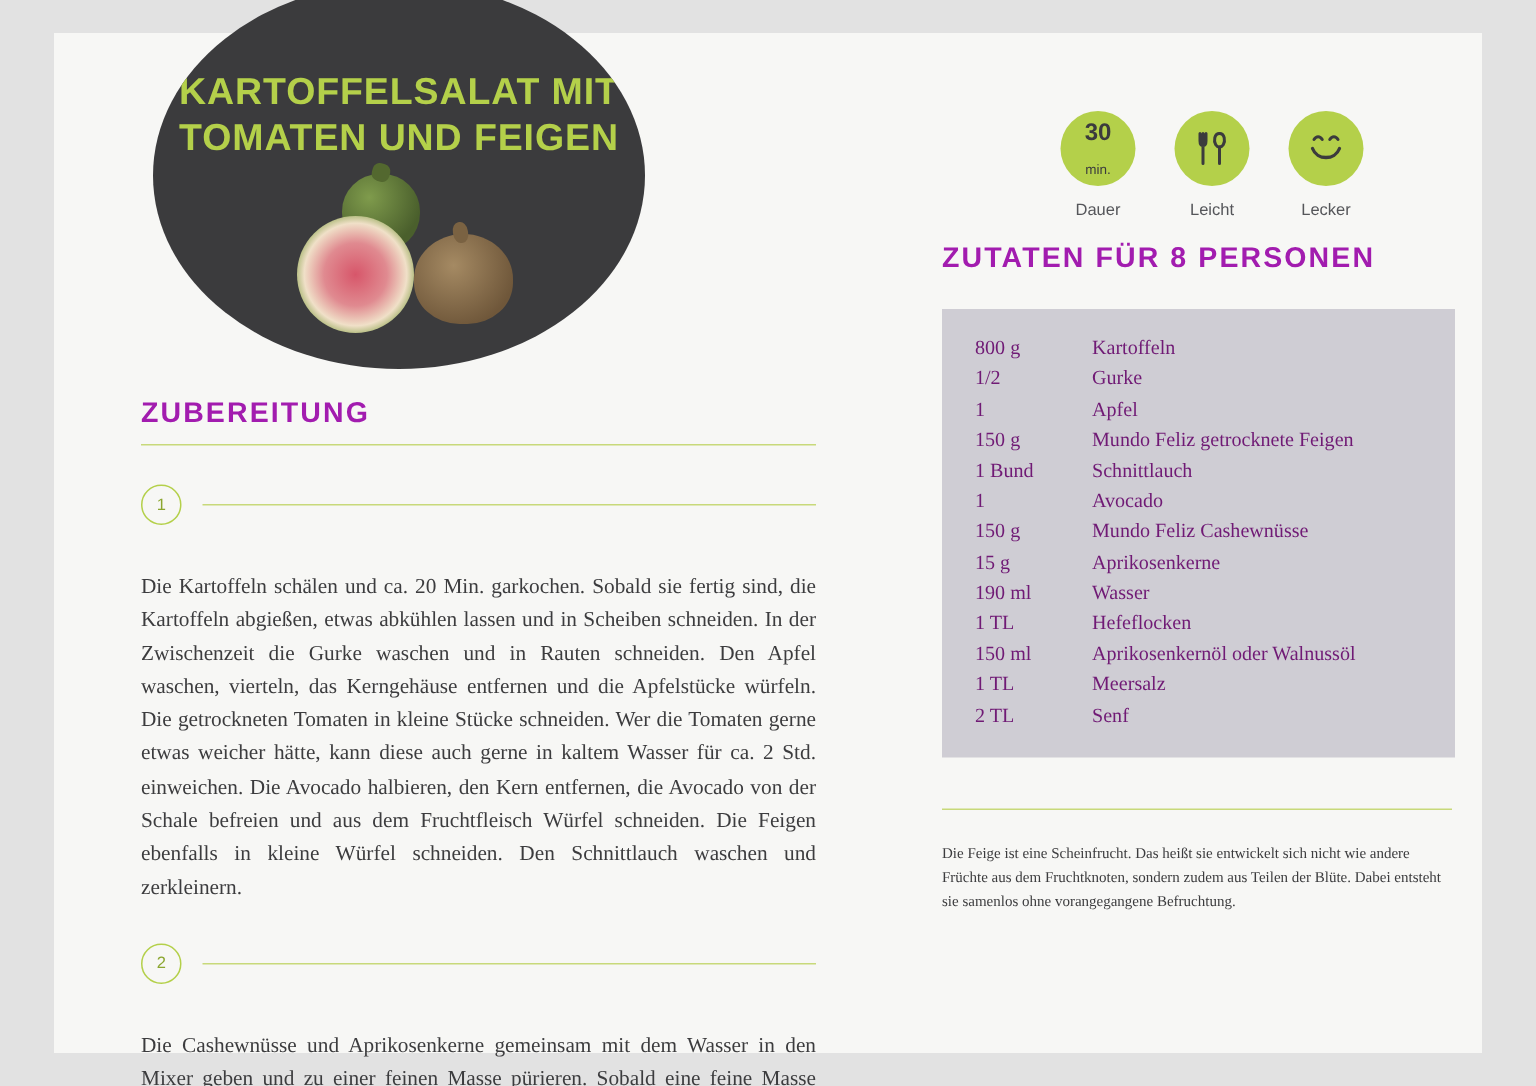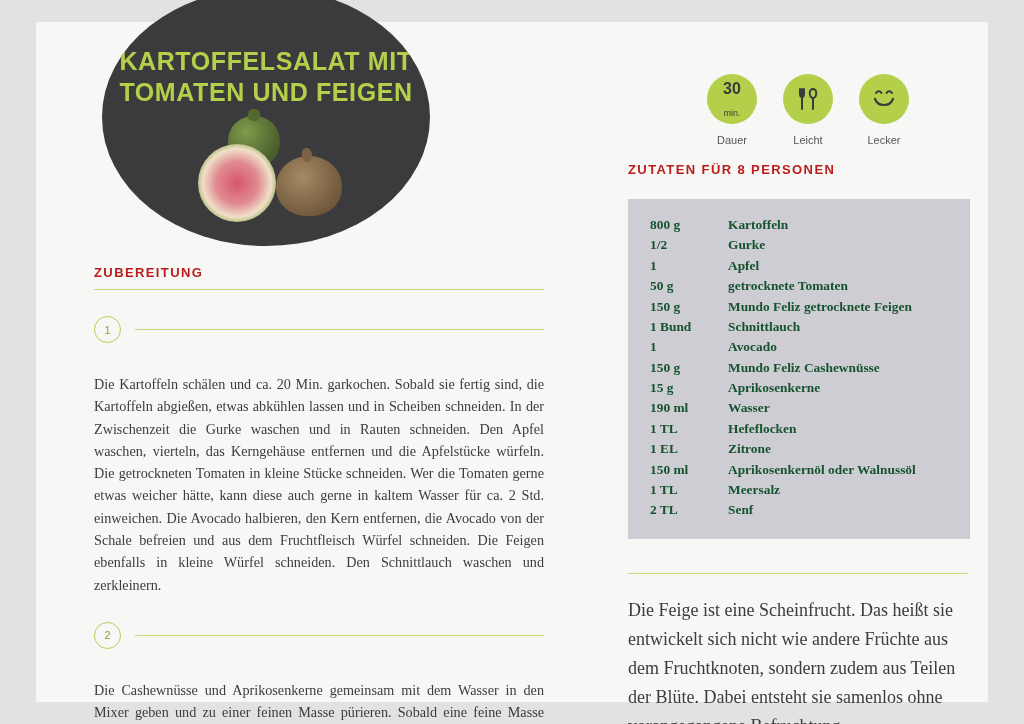--- a/index.html
+++ b/index.html
@@ -130,22 +130,22 @@
     margin-top: 12px;
   }
   .badge-label {
     margin-top: 10px;
     font-size: 11px;
     color: #55565a;
   }
   .icon-svg { display: block; }
   
   .sec-head {
-    color: #b91c1c;
-    font-size: 13px;
+    color: #a21caf;
+    font-size: 19px;
     font-weight: bold;
     letter-spacing: 1.4px;
     text-transform: uppercase;
   }
   .rule {
     height: 1px;
     background: #c8d97a;
     width: 100%;
     margin-top: 9px;
   }
@@ -200,35 +200,35 @@
   .ing-box {
     margin-top: 22px;
     background: #cfcdd4;
     padding: 16px 20px 18px 22px;
     width: 300px;
   }
   .ing-row {
     display: flex;
     font-size: 13.4px;
     line-height: 1.52;
-    color: #14532d;
-    font-weight: bold;
+    color: #701a75;
+    font-weight: normal;
     font-family: "Liberation Serif", serif;
   }
   .ing-qty {
     width: 78px;
     flex: 0 0 78px;
   }
   .know {
     margin-top: 34px;
   }
   .know-body {
     margin-top: 22px;
     font-family: "Liberation Serif", serif;
-    font-size: 18px;
+    font-size: 10px;
     line-height: 1.62;
     color: #3c3c3e;
     width: 340px;
   }
 </style>
 </head>
 <body>
 
 <div class="page">
 
@@ -310,24 +310,20 @@
         </div>
       <div class="ing-row">
           <span class="ing-qty">1/2</span>
           <span>Gurke</span>
         </div>
       <div class="ing-row">
           <span class="ing-qty">1</span>
           <span>Apfel</span>
         </div>
       <div class="ing-row">
-          <span class="ing-qty">50 g</span>
-          <span>getrocknete Tomaten</span>
-        </div>
-      <div class="ing-row">
           <span class="ing-qty">150 g</span>
           <span>Mundo Feliz getrocknete Feigen</span>
         </div>
       <div class="ing-row">
           <span class="ing-qty">1 Bund</span>
           <span>Schnittlauch</span>
         </div>
       <div class="ing-row">
           <span class="ing-qty">1</span>
           <span>Avocado</span>
@@ -340,24 +336,20 @@
           <span class="ing-qty">15 g</span>
           <span>Aprikosenkerne</span>
         </div>
       <div class="ing-row">
           <span class="ing-qty">190 ml</span>
           <span>Wasser</span>
         </div>
       <div class="ing-row">
           <span class="ing-qty">1 TL</span>
           <span>Hefeflocken</span>
-        </div>
-      <div class="ing-row">
-          <span class="ing-qty">1 EL</span>
-          <span>Zitrone</span>
         </div>
       <div class="ing-row">
           <span class="ing-qty">150 ml</span>
           <span>Aprikosenkernöl oder Walnussöl</span>
         </div>
       <div class="ing-row">
           <span class="ing-qty">1 TL</span>
           <span>Meersalz</span>
         </div>
       <div class="ing-row">

